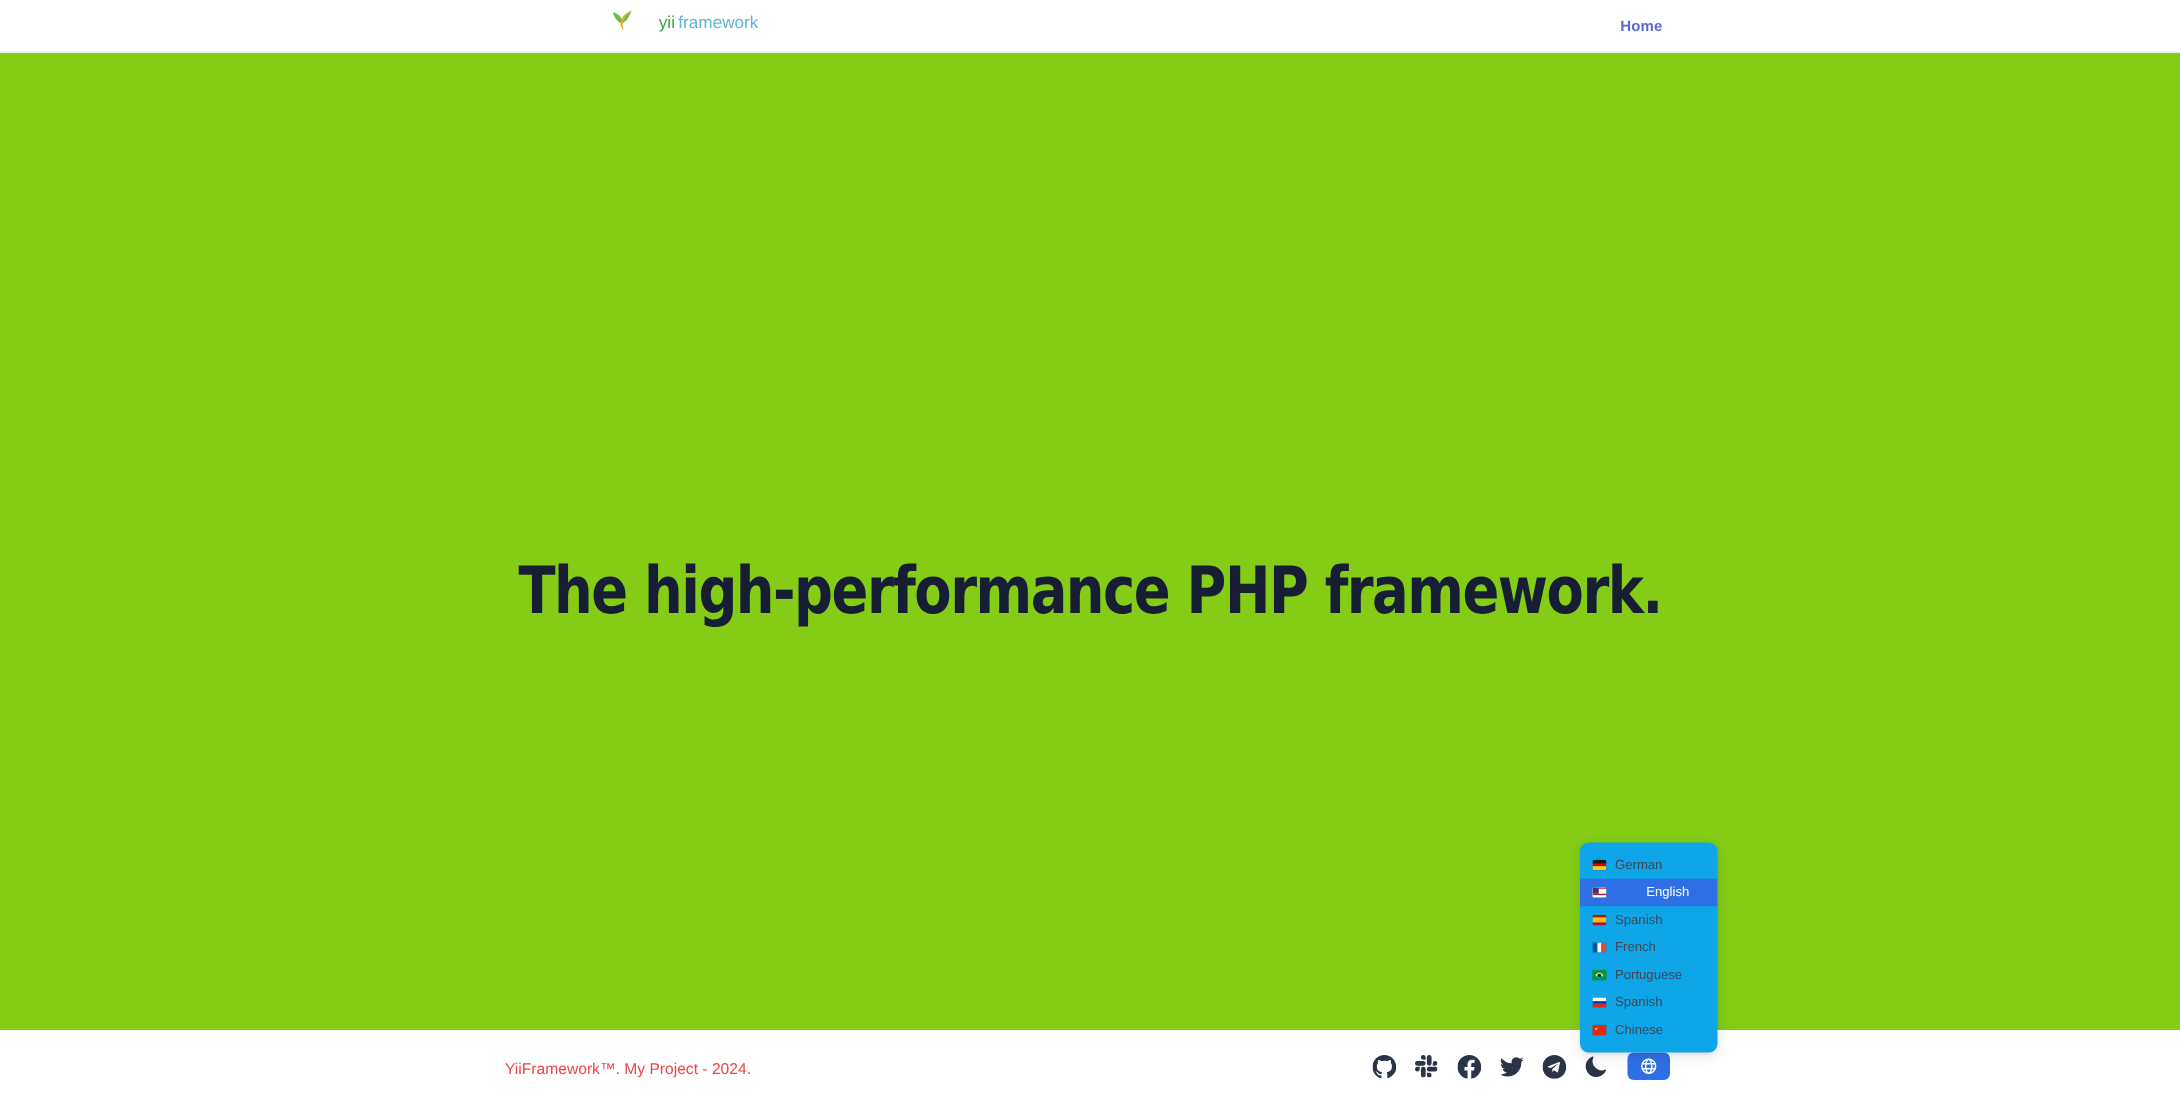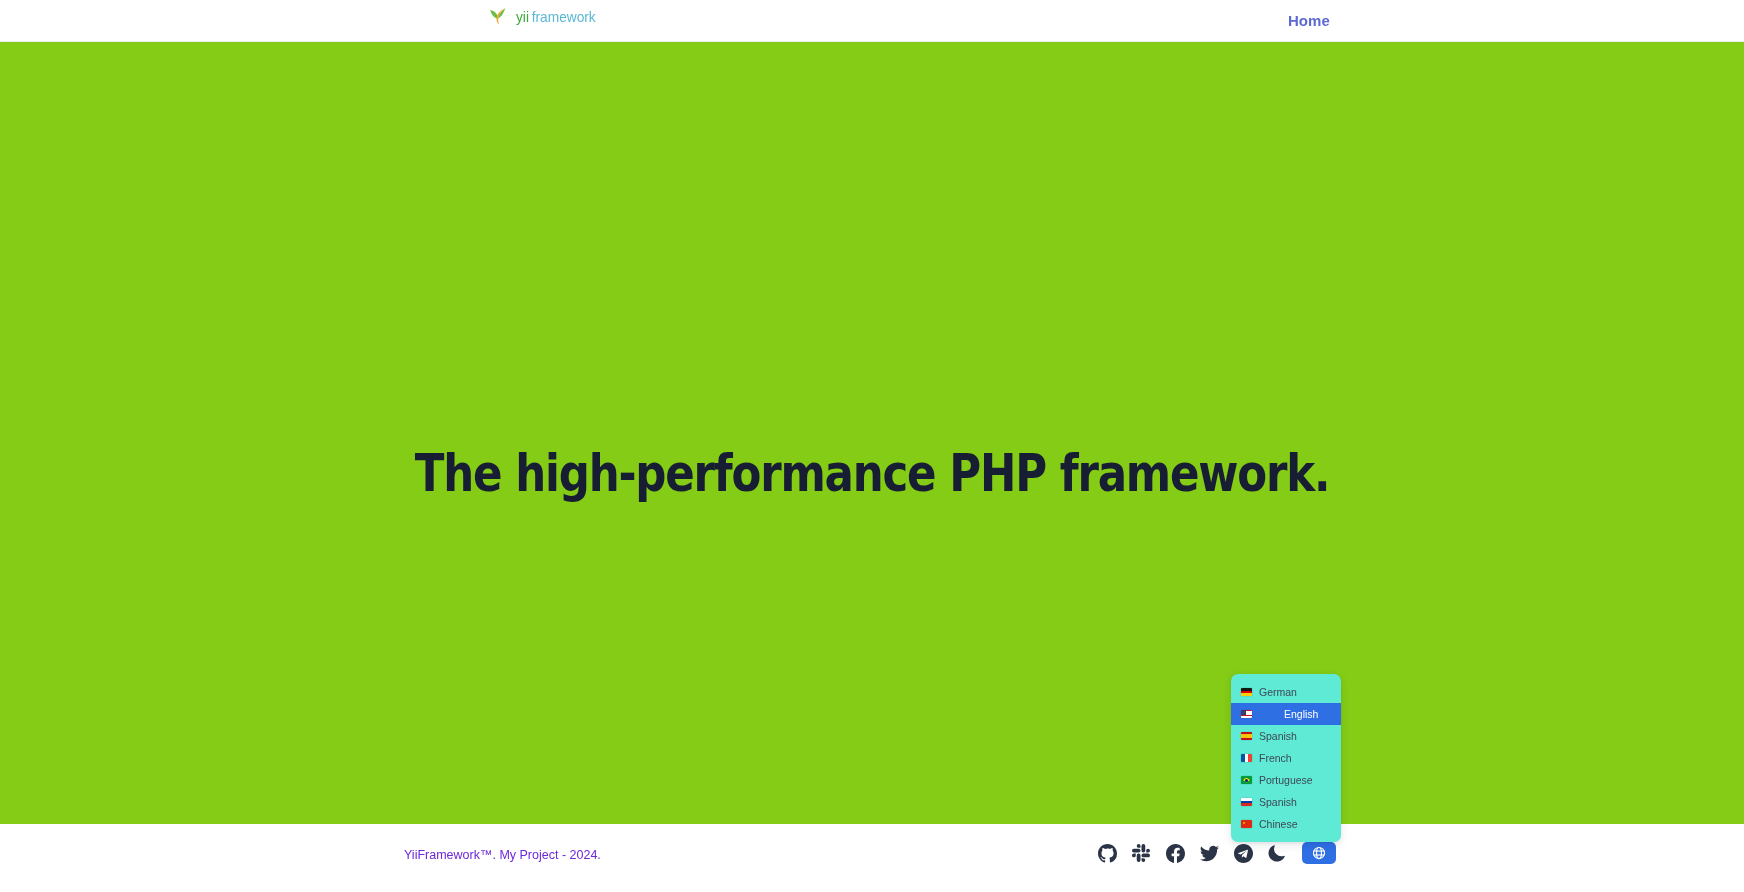--- a/index.html
+++ b/index.html
@@ -35,21 +35,21 @@
     height: 41px;
   }
 
   
   .brand {
     position: absolute;
     left: 489px;
     top: 7px;
     display: flex;
     align-items: center;
-    gap: 9px;
+    gap: 20px;
     text-decoration: none;
     line-height: 1;
   }
   .brand-mark {
     display: block;
     width: 18px;
     height: 20px;
   }
   .brand-wordmark {
     display: block;
@@ -60,21 +60,21 @@
   .main-nav {
     position: absolute;
     right: 0;
     top: 0;
     height: 41px;
     display: flex;
     align-items: center;
     padding-right: 408px;
   }
   .nav-link {
-    font-size: 15px;
+    font-size: 12px;
     font-weight: 700;
     color: #5d6ad4;
     text-decoration: none;
     letter-spacing: 0.1px;
     padding: 4px 6px;
   }
 
   
   .page-main {
     position: absolute;
@@ -97,24 +97,24 @@
     color: #171d33;
     line-height: 1.05;
     transform: scaleX(0.93);
     transform-origin: center center;
     white-space: nowrap;
   }
 
   
   .lang-dropdown {
     position: absolute;
-    left: 1231px;
+    left: 1264px;
     top: 674px;
     width: 110px;
-    background: #5eead4;
+    background: #0ea5e9;
     border-radius: 7px;
     box-shadow: 0 3px 10px rgba(20, 28, 55, 0.10),
                 0 1px 3px rgba(20, 28, 55, 0.07);
     padding: 7px 0;
     z-index: 30;
     overflow: hidden;
     text-align: right;
   }
 
   .lang-item {
@@ -218,21 +218,21 @@
   .footer-inner {
     position: relative;
     width: 1744px;
     height: 68px;
   }
   .footer-copy {
     position: absolute;
     left: 404px;
     top: 24px;
     font-size: 12.5px;
-    color: #6d28d9;
+    color: #ef4444;
     white-space: nowrap;
   }
   .footer-social {
     position: absolute;
     left: 1096px;
     top: 18px;
     display: flex;
     align-items: center;
     gap: 12px;
   }

